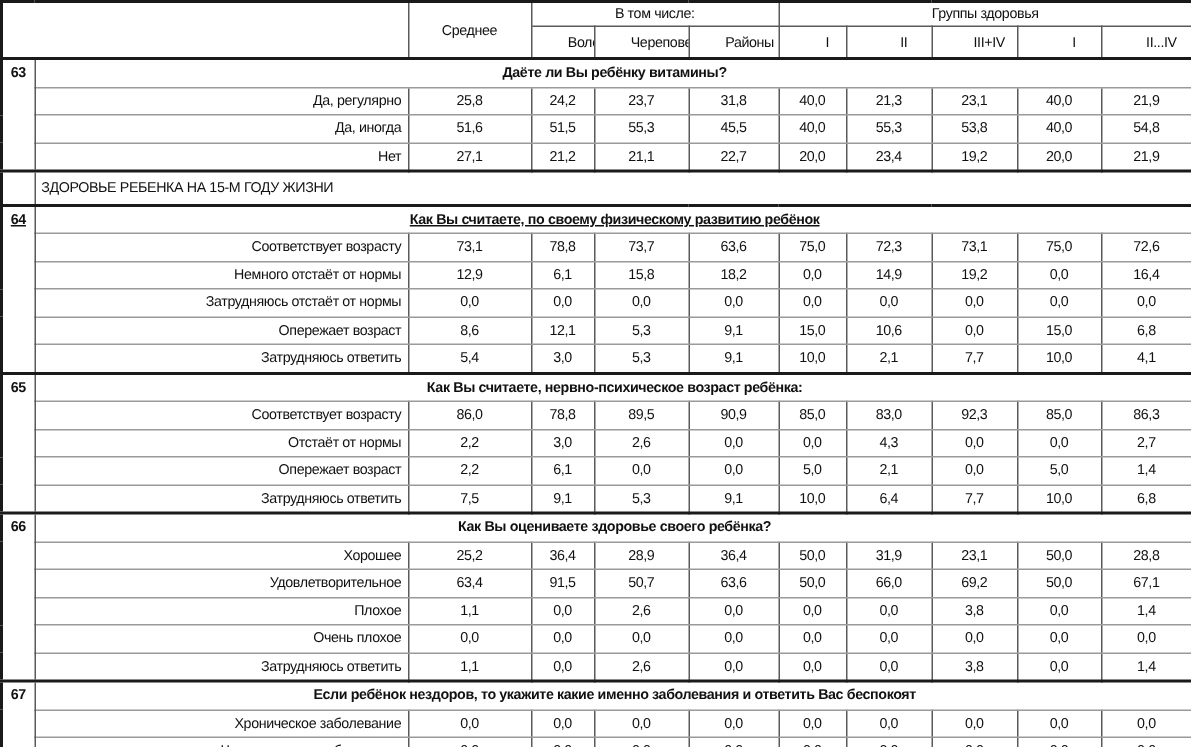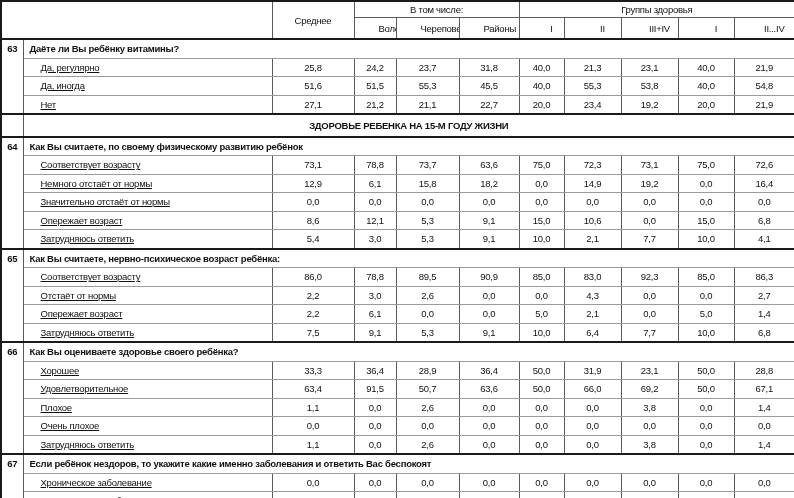--- a/index.html
+++ b/index.html
@@ -45,33 +45,33 @@
   tbody td{height:17.5px;}
   td.num{
     font-weight:bold;
     text-align:center;
     vertical-align:top;
     padding-top:3px;
     border-left:none;
   }
   td.question{
     font-weight:bold;
-    text-align:left;
+    text-align:center;
     padding-left:6px;
   }
-  td.label{text-align:left;padding-left:17px;text-decoration:underline;}
+  td.label{text-align:right;padding-left:6px;}
   td.val{text-align:center;}
   td.section{
-    font-weight:bold;
-    text-align:center;
+    font-weight:normal;
+    text-align:left;
   }
   tr.q-row td, tr.section-row td{
     border-top:2px solid var(--border-strong);
   }
-  tr.section-row + tr td{border-top:2px solid var(--border-strong);}
+  tr.section-row + tr td{border-top:2px solid var(--border-strong);text-decoration:underline;}
 </style>
 </head>
 <body>
 
 <table>
   <colgroup>
     <col style="width:22px">
       <col style="width:249px">
       <col style="width:82px">
     <col style="width:42px">
@@ -168,21 +168,21 @@
         <td class="val">6,1</td>
         <td class="val">15,8</td>
         <td class="val">18,2</td>
         <td class="val">0,0</td>
         <td class="val">14,9</td>
         <td class="val">19,2</td>
         <td class="val">0,0</td>
         <td class="val">16,4</td>
       </tr>
       <tr>
-        <td class="label">Значительно отстаёт от нормы</td>
+        <td class="label">Затрудняюсь отстаёт от нормы</td>
         <td class="val">0,0</td>
         <td class="val">0,0</td>
         <td class="val">0,0</td>
         <td class="val">0,0</td>
         <td class="val">0,0</td>
         <td class="val">0,0</td>
         <td class="val">0,0</td>
         <td class="val">0,0</td>
         <td class="val">0,0</td>
       </tr>
@@ -261,21 +261,21 @@
         <td class="val">7,7</td>
         <td class="val">10,0</td>
         <td class="val">6,8</td>
       </tr>
       <tr class="q-row">
         <td class="num" rowspan="6">66</td>
         <td class="question" colspan="10">Как Вы оцениваете здоровье своего ребёнка?</td>
       </tr>
       <tr>
         <td class="label">Хорошее</td>
-        <td class="val">33,3</td>
+        <td class="val">25,2</td>
         <td class="val">36,4</td>
         <td class="val">28,9</td>
         <td class="val">36,4</td>
         <td class="val">50,0</td>
         <td class="val">31,9</td>
         <td class="val">23,1</td>
         <td class="val">50,0</td>
         <td class="val">28,8</td>
       </tr>
       <tr>

